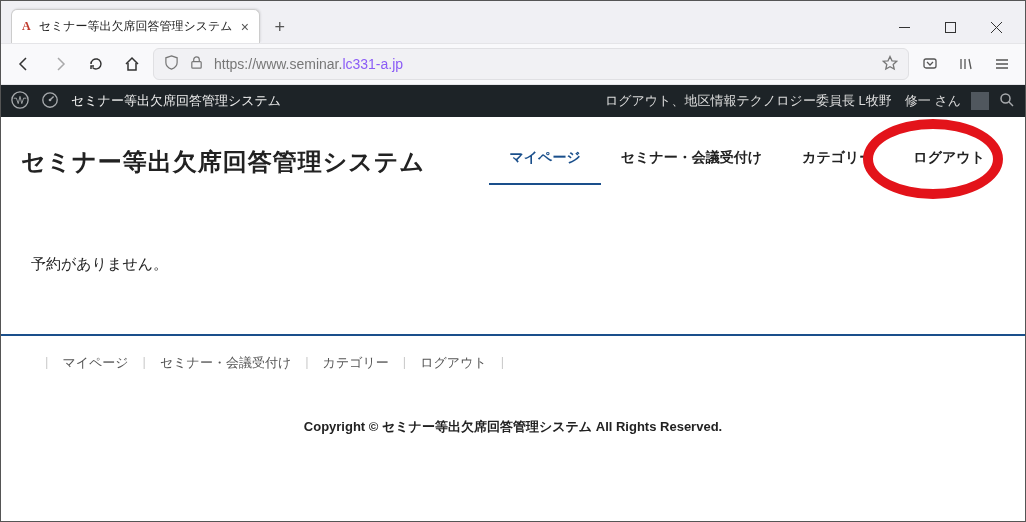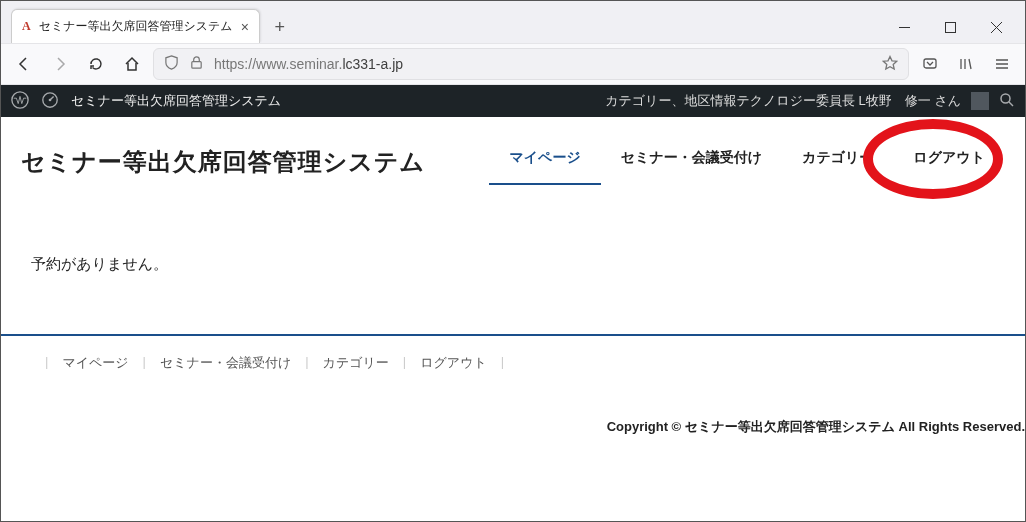--- a/index.html
+++ b/index.html
@@ -15,21 +15,21 @@
     .spacer { flex:1; }
     .winbtn { width:46px; height:32px; display:flex; align-items:center; justify-content:center; color:#333; }
     .winbtn svg { width:11px; height:11px; }
     
     .urlbar { background:#f9f9fb; height:42px; border-top:1px solid #e5e5e8; border-bottom:1px solid #e5e5e8; display:flex; align-items:center; padding:0 8px; gap:6px; }
     .navbtn { width:30px; height:30px; display:flex; align-items:center; justify-content:center; color:#555; border-radius:4px; }
     .navbtn svg { width:16px; height:16px; }
     .addr { flex:1; height:32px; background:#f1f1f4; border:1px solid #e0e0e3; border-radius:6px; display:flex; align-items:center; padding:0 10px; gap:10px; color:#555; }
     .addr .lock svg, .addr .shield svg { width:15px; height:15px; }
     .addr-text { flex:1; font-size:14px; color:#777; font-family:Arial,sans-serif; }
-    .addr-text b { color:#404040; font-weight:normal; }
+    .addr-text b { color:#8b5cf6; font-weight:normal; }
     .addr .star svg { width:16px; height:16px; }
     
     .wpbar { background:#1d2327; color:#ddd; height:32px; display:flex; align-items:center; padding:0 10px; font-size:13px; gap:12px; }
     .wpbar .wpicon svg { width:18px; height:18px; fill:#a7aaad; }
     .wpbar .homeicon svg { width:18px; height:18px; fill:#a7aaad; }
     .wpbar .sitename { color:#eee; }
     .wpbar .right { margin-left:auto; display:flex; align-items:center; gap:10px; }
     .wpbar .avatar { width:18px; height:18px; background:#50575e; }
     .wpbar .search svg { width:16px; height:16px; fill:#a7aaad; }
     
@@ -39,21 +39,21 @@
     .nav { margin-left:auto; display:flex; gap:0; }
     .nav a { padding:10px 20px 16px 20px; font-size:14px; font-weight:bold; text-decoration:none; color:#222; display:block; }
     .nav a.active { border-bottom:2px solid #1a4f8b; color:#1a4f8b; }
     .logout-wrap { position:relative; }
     .circle { position:absolute; top:-20px; left:-30px; width:140px; height:80px; border:10px solid #e3131a; border-radius:50%; pointer-events:none; }
     .main { padding:70px 30px 60px 30px; font-size:15px;font-family:Liberation Mono, monospace; }
     .footer-sep { border-top:2px solid #1a4f8b; }
     .footer-nav { display:flex; gap:0; padding:18px 30px; font-size:13px; color:#555; }
     .footer-nav span.sep { color:#ccc; padding:0 14px; }
     .footer-nav a { color:#555; text-decoration:none; }
-    .copyright { text-align:right; font-size:13px; padding:28px 0 40px 0; font-weight:bold; }
+    .copyright { text-align:center; font-size:13px; padding:28px 0 40px 0; font-weight:bold; }
   </style>
 </head>
 <body>
 
 <div class="window">
 
   <div class="titlebar">
     <div class="tab">
       <span class="fav">A</span>
       <span class="tab-title">セミナー等出欠席回答管理システム</span>
@@ -154,21 +154,21 @@
     </span>
     <span class="homeicon">
       <svg viewBox="0 0 20 20">
           <circle cx="10" cy="10" r="8" fill="none" stroke="#a7aaad" stroke-width="1.5"></circle>
           <path d="M10 10 L14 6" stroke="#a7aaad" stroke-width="1.5"></path>
           <circle cx="10" cy="10" r="1.5" fill="#a7aaad"></circle>
         </svg>
     </span>
     <span class="sitename">セミナー等出欠席回答管理システム</span>
     <div class="right">
-      <span>カテゴリー、地区情報テクノロジー委員長 L牧野　修一 さん</span>
+      <span>ログアウト、地区情報テクノロジー委員長 L牧野　修一 さん</span>
       <span class="avatar"></span>
       <span class="search">
         <svg viewBox="0 0 16 16">
             <circle cx="6.5" cy="6.5" r="4.5" fill="none" stroke="#a7aaad" stroke-width="1.5"></circle>
             <line x1="10" y1="10" x2="14" y2="14" stroke="#a7aaad" stroke-width="1.5"></line>
           </svg>
       </span>
     </div>
   </div>
 

